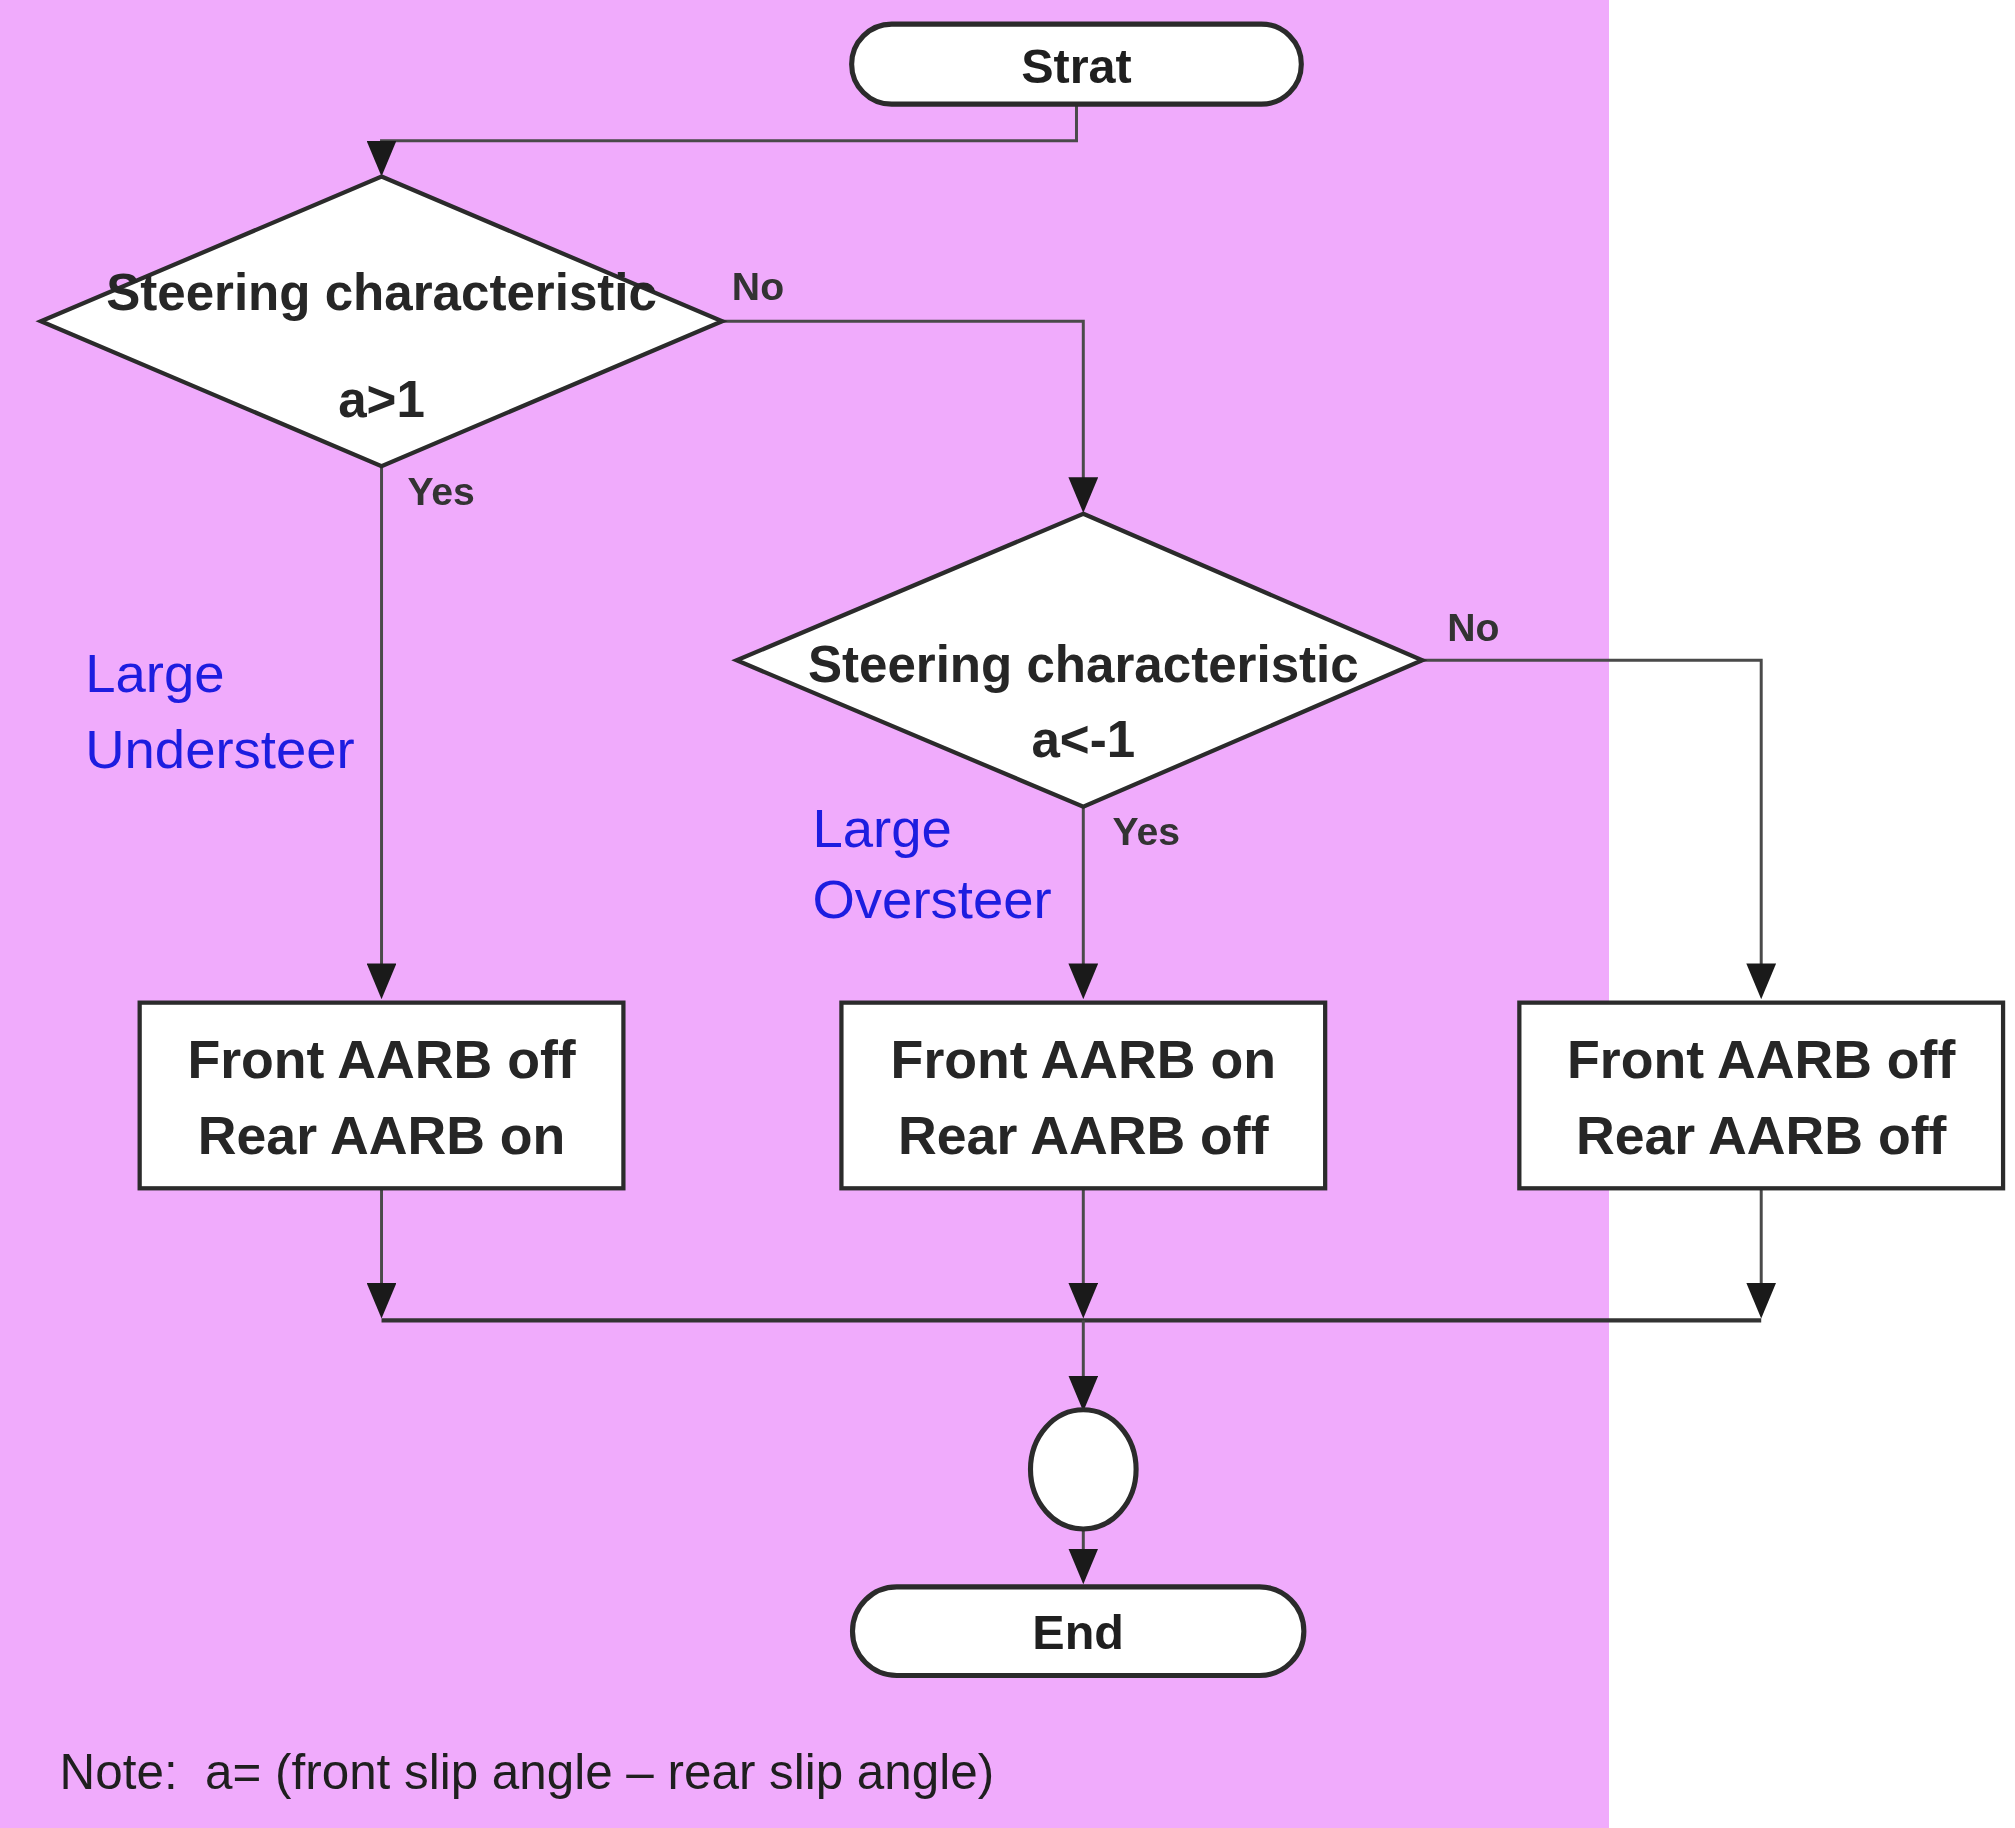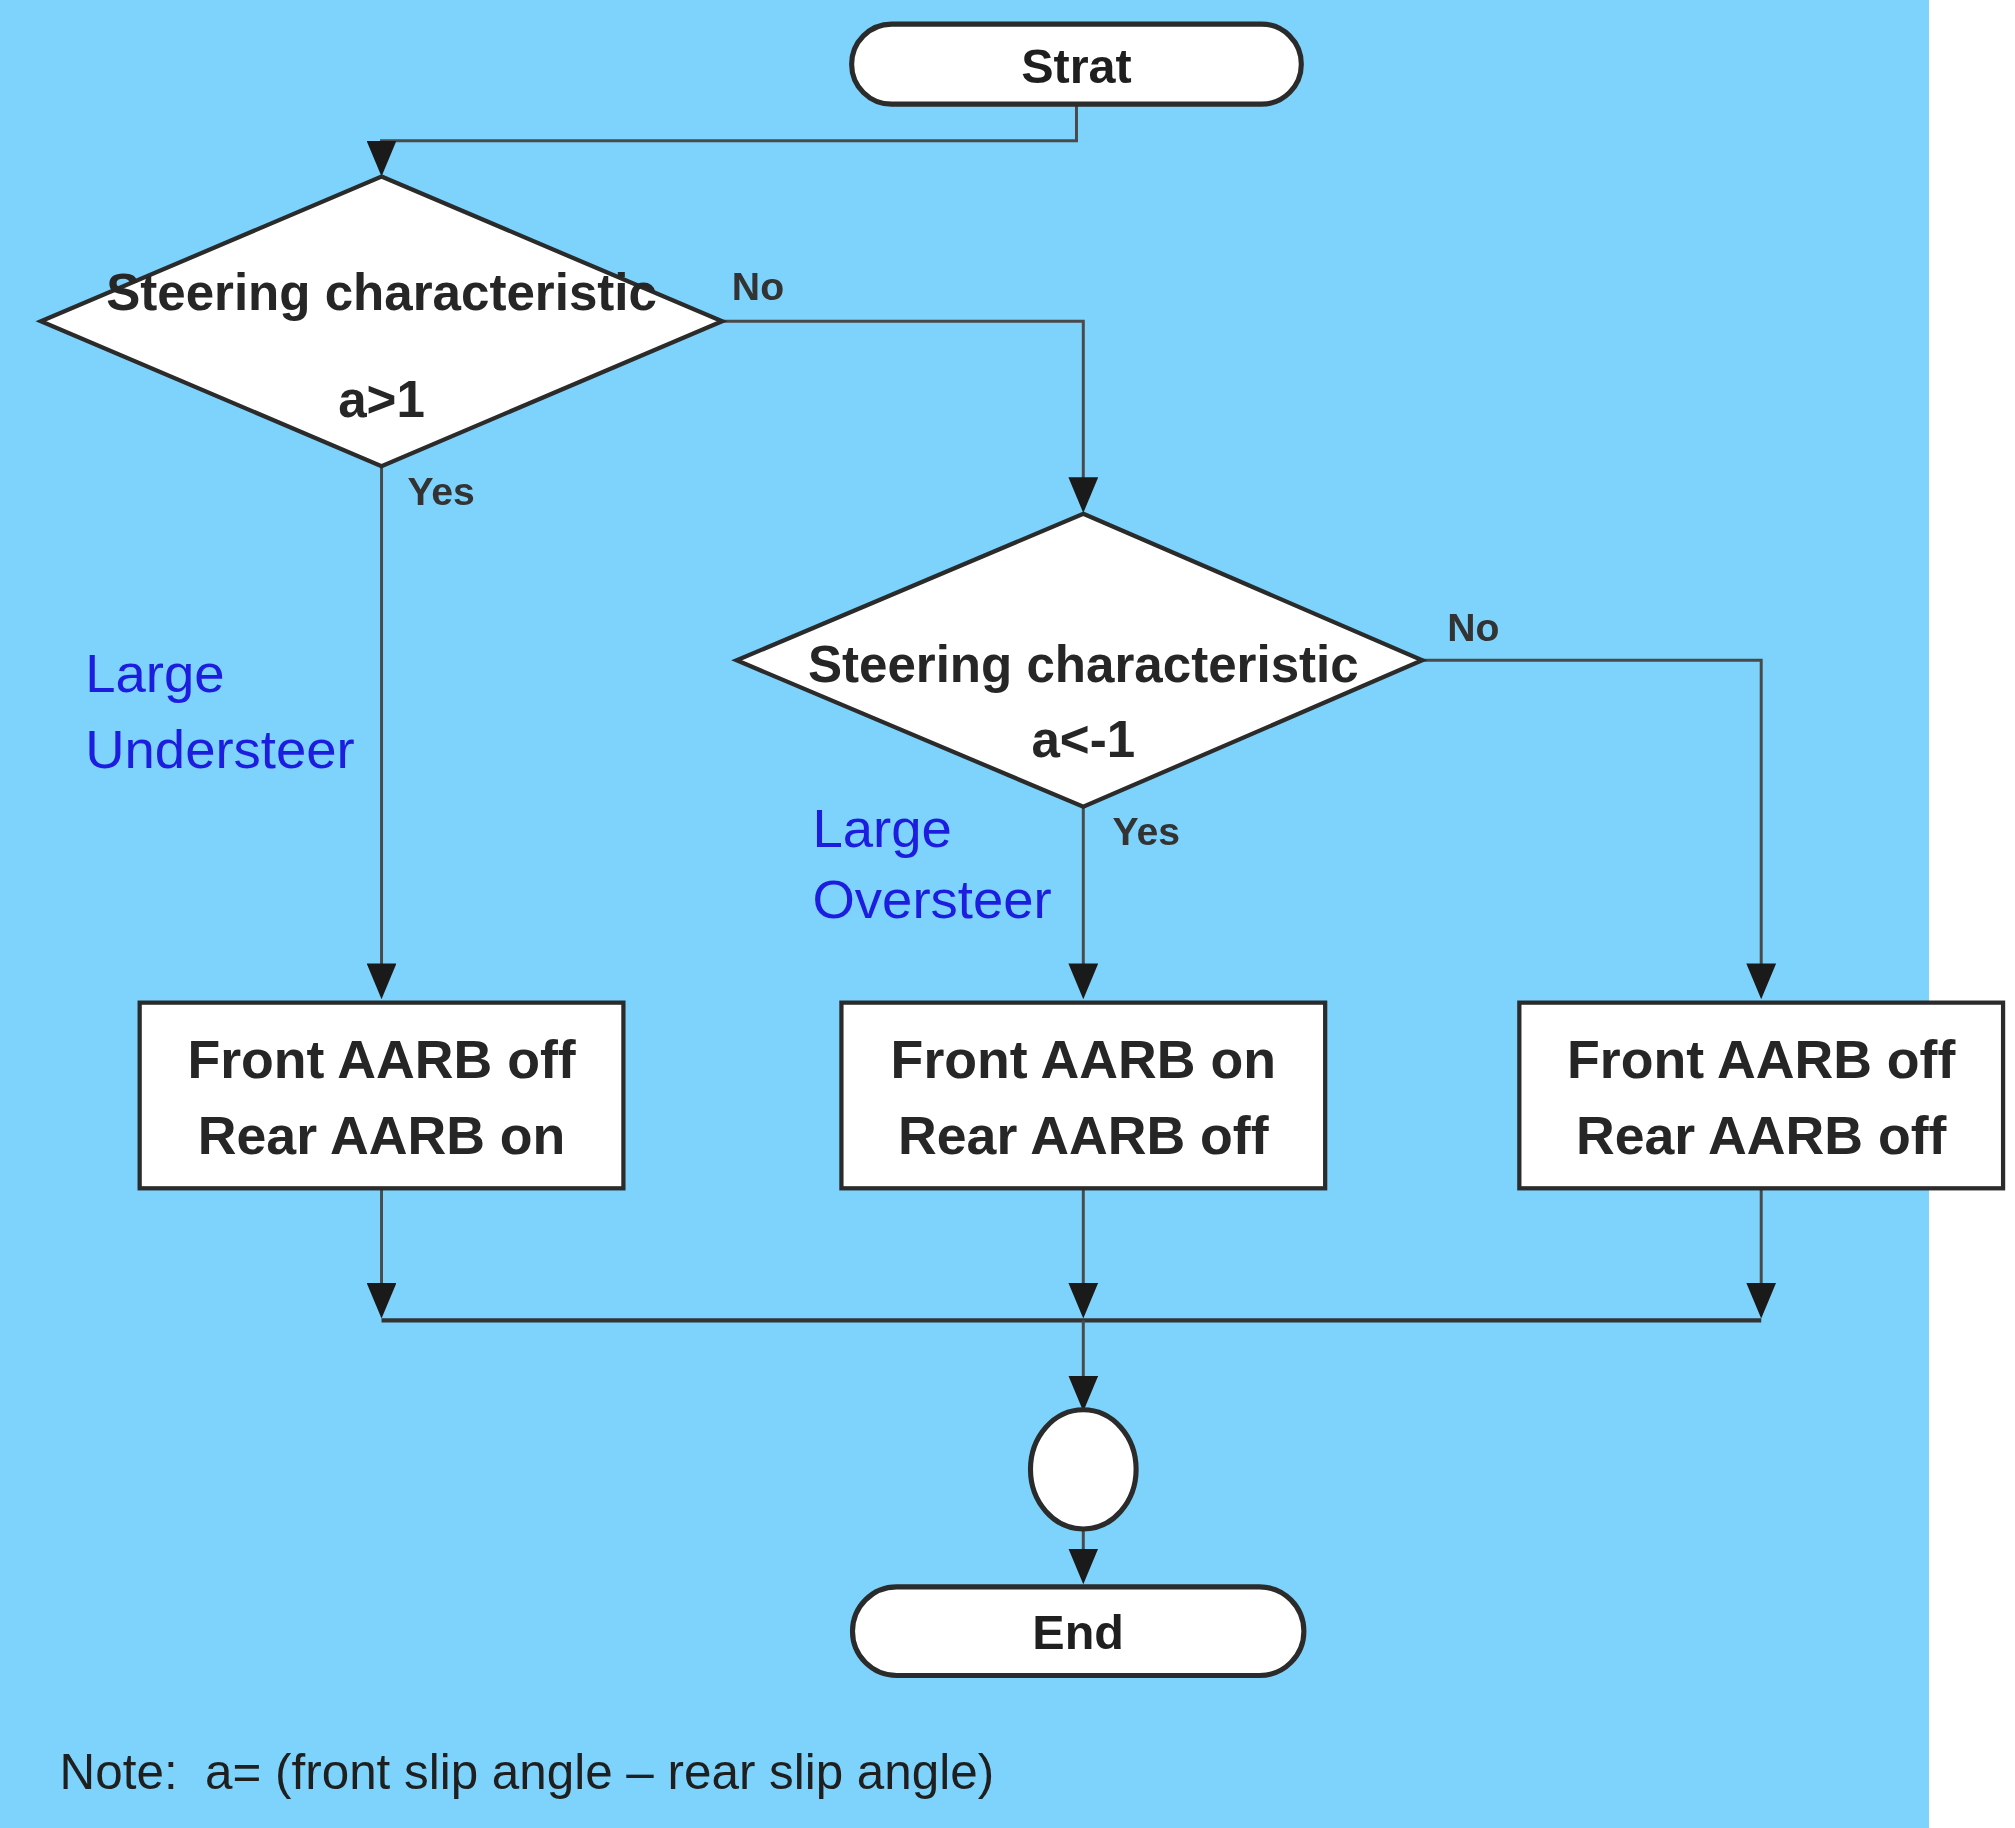--- a/index.html
+++ b/index.html
@@ -2,23 +2,23 @@
 <html style="font-size:13.6px"><head>
 <meta charset="utf-8">
 <style>
   html, body {
     margin: 0;
     padding: 0;
     background: #ffffff;
   }
   .page {
     position: relative;
-    width: 1929px;
+    width: 1609px;
     height: 1829px;
-    background: #7dd3fc;
+    background: #f0abfc;
   }
   svg { display: block; }
   svg text {
     font-family: "Liberation Sans", "DejaVu Sans", sans-serif;
   }
   .shape {
     fill: #ffffff;
     stroke: #2b2b2b;
     stroke-width: 5;
   }

